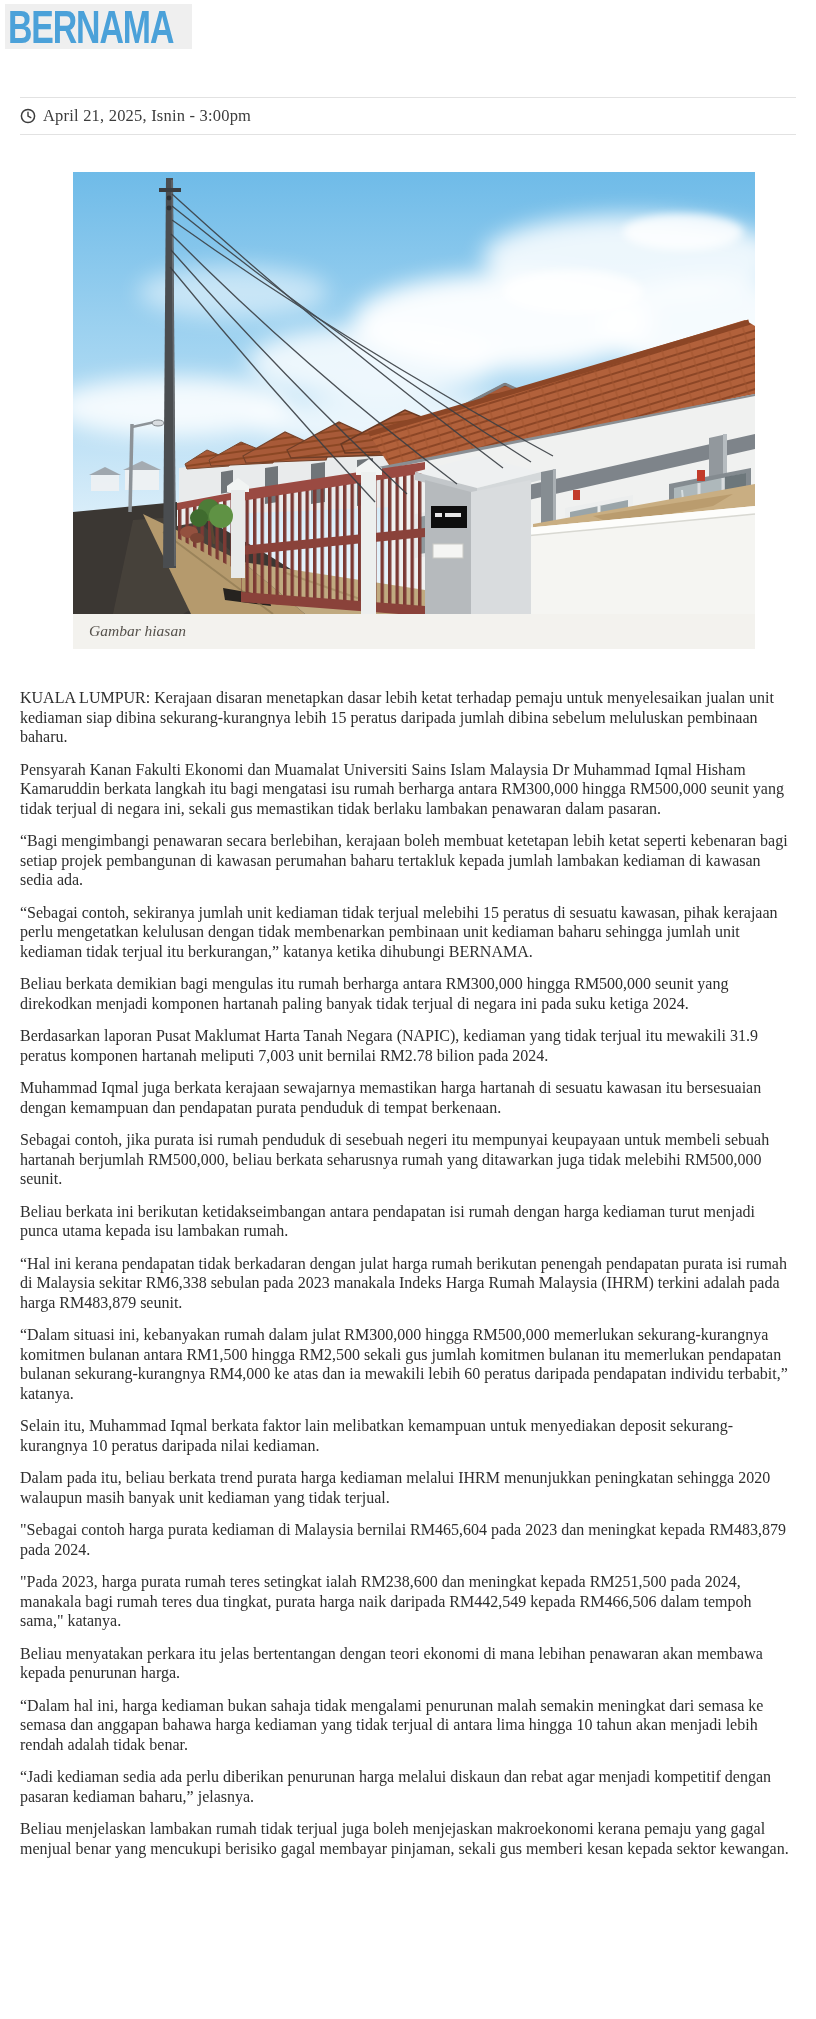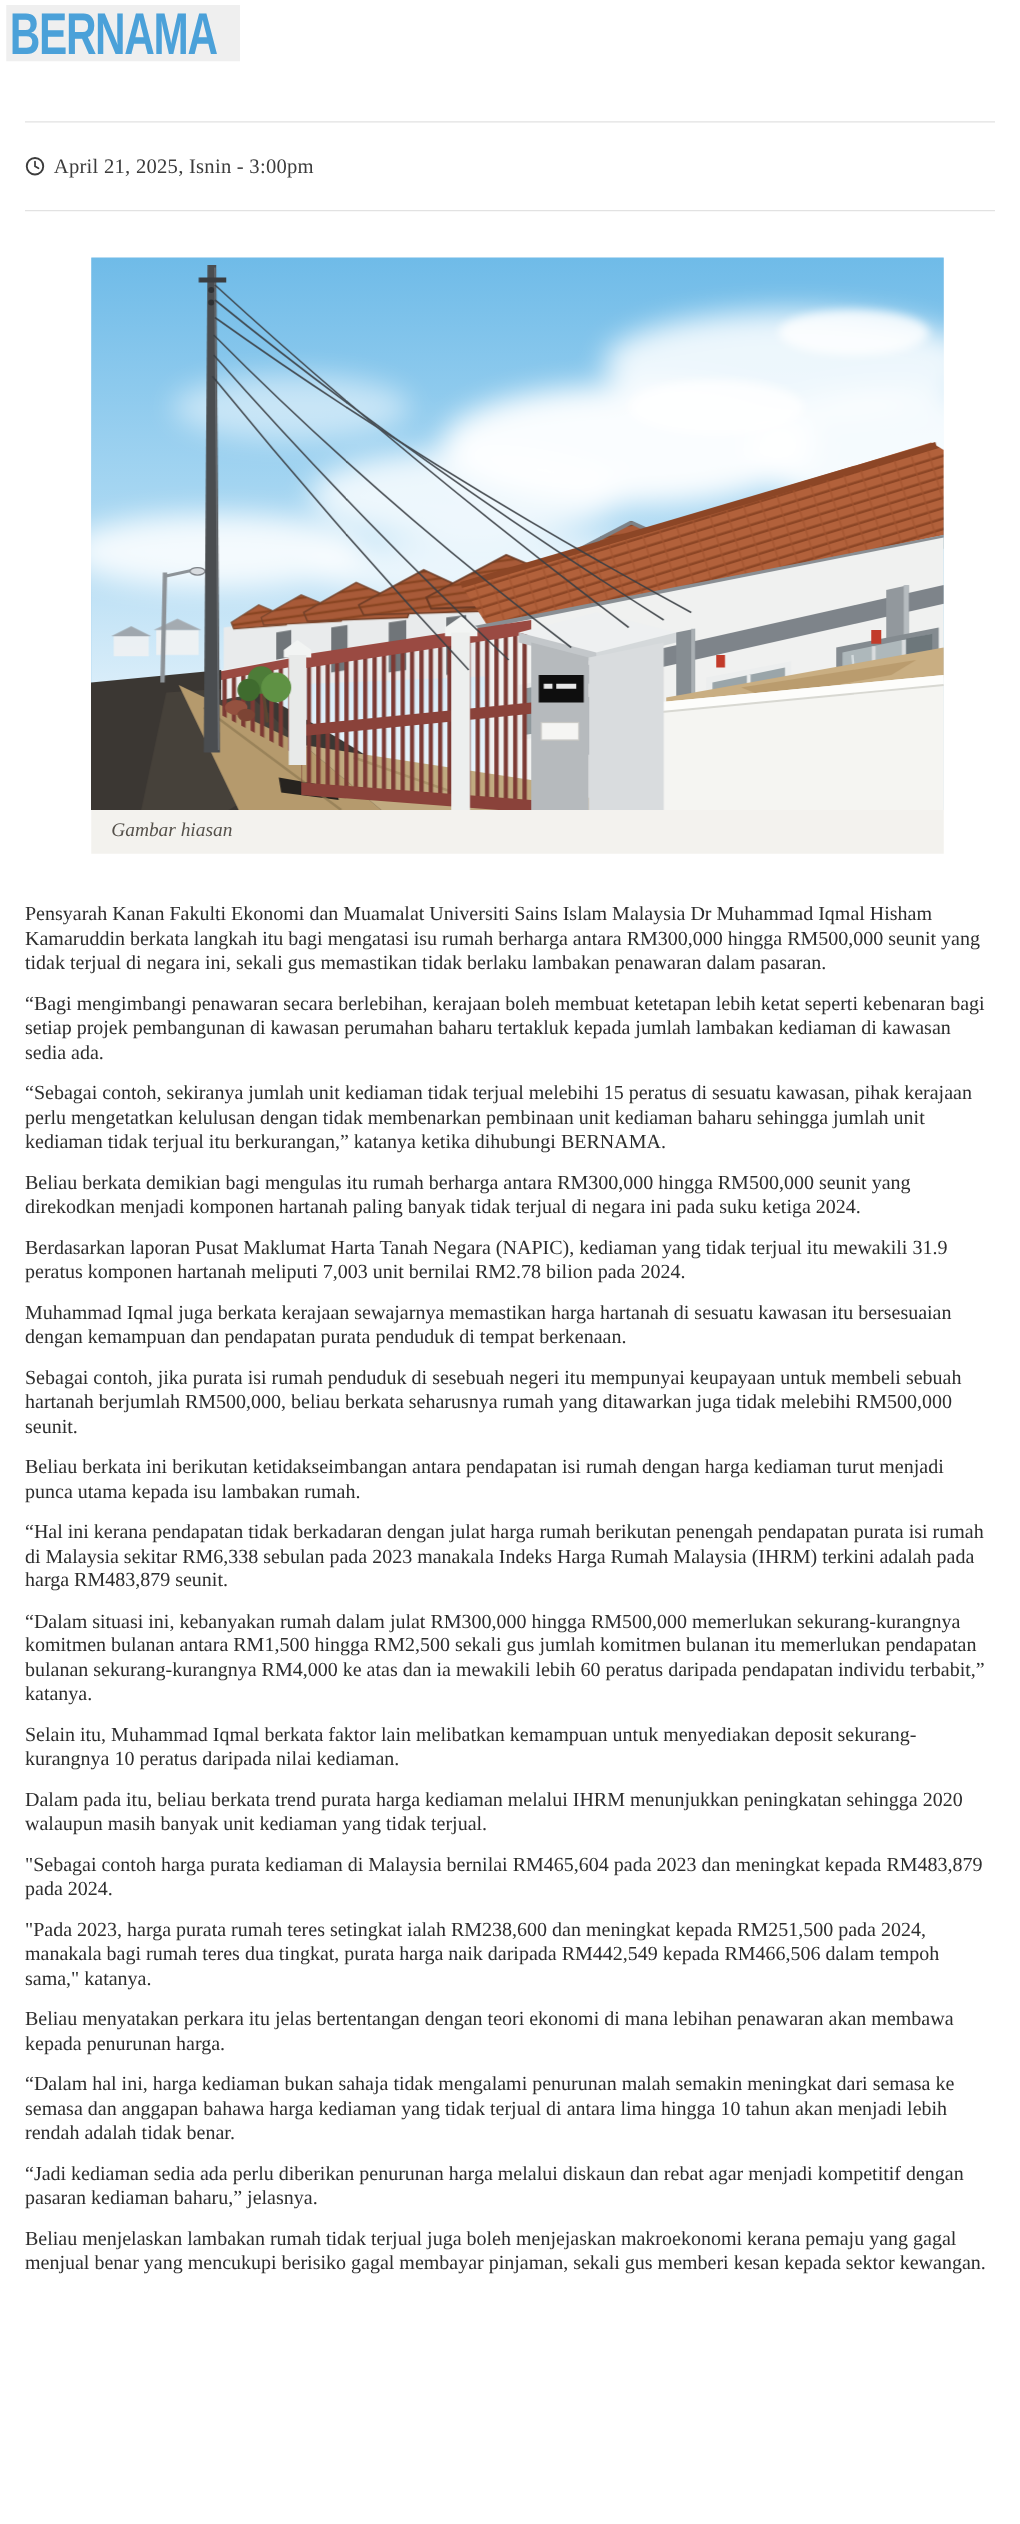--- a/index.html
+++ b/index.html
@@ -13,21 +13,21 @@
     color:var(--brand-blue,#4ba1d9);transform:scaleX(.72);transform-origin:0 50%;
     letter-spacing:-1.5px;white-space:nowrap;line-height:1;padding-left:4px;}
 
   
   h1.headline{margin:14px 20px 0 20px;font-family:"Liberation Sans",sans-serif;
     font-weight:700;font-size:33px;line-height:39px;color:var(--headline-text,#1c1c1c);
     letter-spacing:-0.2px;}
 
   
   .date-bar{margin:48px 20px 0 20px;border-top:1px solid var(--divider,#e2e2e2);
-    border-bottom:1px solid var(--divider,#e2e2e2);padding:25px 0;
+    border-bottom:1px solid var(--divider,#e2e2e2);padding:8px 0;
     display:flex;align-items:center;gap:7px;}
   .date-bar svg{display:block;flex:0 0 auto;}
   .date-text{font-size:16.5px;color:var(--meta-text,#3c3c3c);letter-spacing:.2px;}
 
   
   figure{margin:21px 77px 0 57px;padding:16px;width:682px;}
   .photo{width:682px;height:442px;display:block;background:#9fd0ee;}
   figcaption{background:var(--caption-bg,#f3f2ee);color:var(--caption-text,#55514b);
     font-style:italic;font-size:15.5px;padding:8px 16px 9px 16px;}
 
@@ -236,20 +236,21 @@
           <path d="M98,62 Q230,195 384,312"></path>
           <path d="M98,78 Q210,205 334,322"></path>
           <path d="M97,95 Q195,215 302,330"></path>
         </g>
       </g>
     </svg>
     <figcaption>Gambar hiasan</figcaption>
   </figure>
 
   <div class="article-body">
+    <p>KUALA LUMPUR: Kerajaan disaran menetapkan dasar lebih ketat terhadap pemaju untuk menyelesaikan jualan unit kediaman siap dibina sekurang-kurangnya lebih 15 peratus daripada jumlah dibina sebelum meluluskan pembinaan baharu.</p>
     <p>Pensyarah Kanan Fakulti Ekonomi dan Muamalat Universiti Sains Islam Malaysia Dr Muhammad Iqmal Hisham Kamaruddin berkata langkah itu bagi mengatasi isu rumah berharga antara RM300,000 hingga RM500,000 seunit yang tidak terjual di negara ini, sekali gus memastikan tidak berlaku lambakan penawaran dalam pasaran.</p>
     <p>“Bagi mengimbangi penawaran secara berlebihan, kerajaan boleh membuat ketetapan lebih ketat seperti kebenaran bagi setiap projek pembangunan di kawasan perumahan baharu tertakluk kepada jumlah lambakan kediaman di kawasan sedia ada.</p>
     <p>“Sebagai contoh, sekiranya jumlah unit kediaman tidak terjual melebihi 15 peratus di sesuatu kawasan, pihak kerajaan perlu mengetatkan kelulusan dengan tidak membenarkan pembinaan unit kediaman baharu sehingga jumlah unit kediaman tidak terjual itu berkurangan,” katanya ketika dihubungi BERNAMA.</p>
     <p>Beliau berkata demikian bagi mengulas itu rumah berharga antara RM300,000 hingga RM500,000 seunit yang direkodkan menjadi komponen hartanah paling banyak tidak terjual di negara ini pada suku ketiga 2024.</p>
     <p>Berdasarkan laporan Pusat Maklumat Harta Tanah Negara (NAPIC), kediaman yang tidak terjual itu mewakili 31.9 peratus komponen hartanah meliputi 7,003 unit bernilai RM2.78 bilion pada 2024.</p>
     <p>Muhammad Iqmal juga berkata kerajaan sewajarnya memastikan harga hartanah di sesuatu kawasan itu bersesuaian dengan kemampuan dan pendapatan purata penduduk di tempat berkenaan.</p>
     <p>Sebagai contoh, jika purata isi rumah penduduk di sesebuah negeri itu mempunyai keupayaan untuk membeli sebuah hartanah berjumlah RM500,000, beliau berkata seharusnya rumah yang ditawarkan juga tidak melebihi RM500,000 seunit.</p>
     <p>Beliau berkata ini berikutan ketidakseimbangan antara pendapatan isi rumah dengan harga kediaman turut menjadi punca utama kepada isu lambakan rumah.</p>
     <p>“Hal ini kerana pendapatan tidak berkadaran dengan julat harga rumah berikutan penengah pendapatan purata isi rumah di Malaysia sekitar RM6,338 sebulan pada 2023 manakala Indeks Harga Rumah Malaysia (IHRM) terkini adalah pada harga RM483,879 seunit.</p>
     <p>“Dalam situasi ini, kebanyakan rumah dalam julat RM300,000 hingga RM500,000 memerlukan sekurang-kurangnya komitmen bulanan antara RM1,500 hingga RM2,500 sekali gus jumlah komitmen bulanan itu memerlukan pendapatan bulanan sekurang-kurangnya RM4,000 ke atas dan ia mewakili lebih 60 peratus daripada pendapatan individu terbabit,” katanya.</p>

